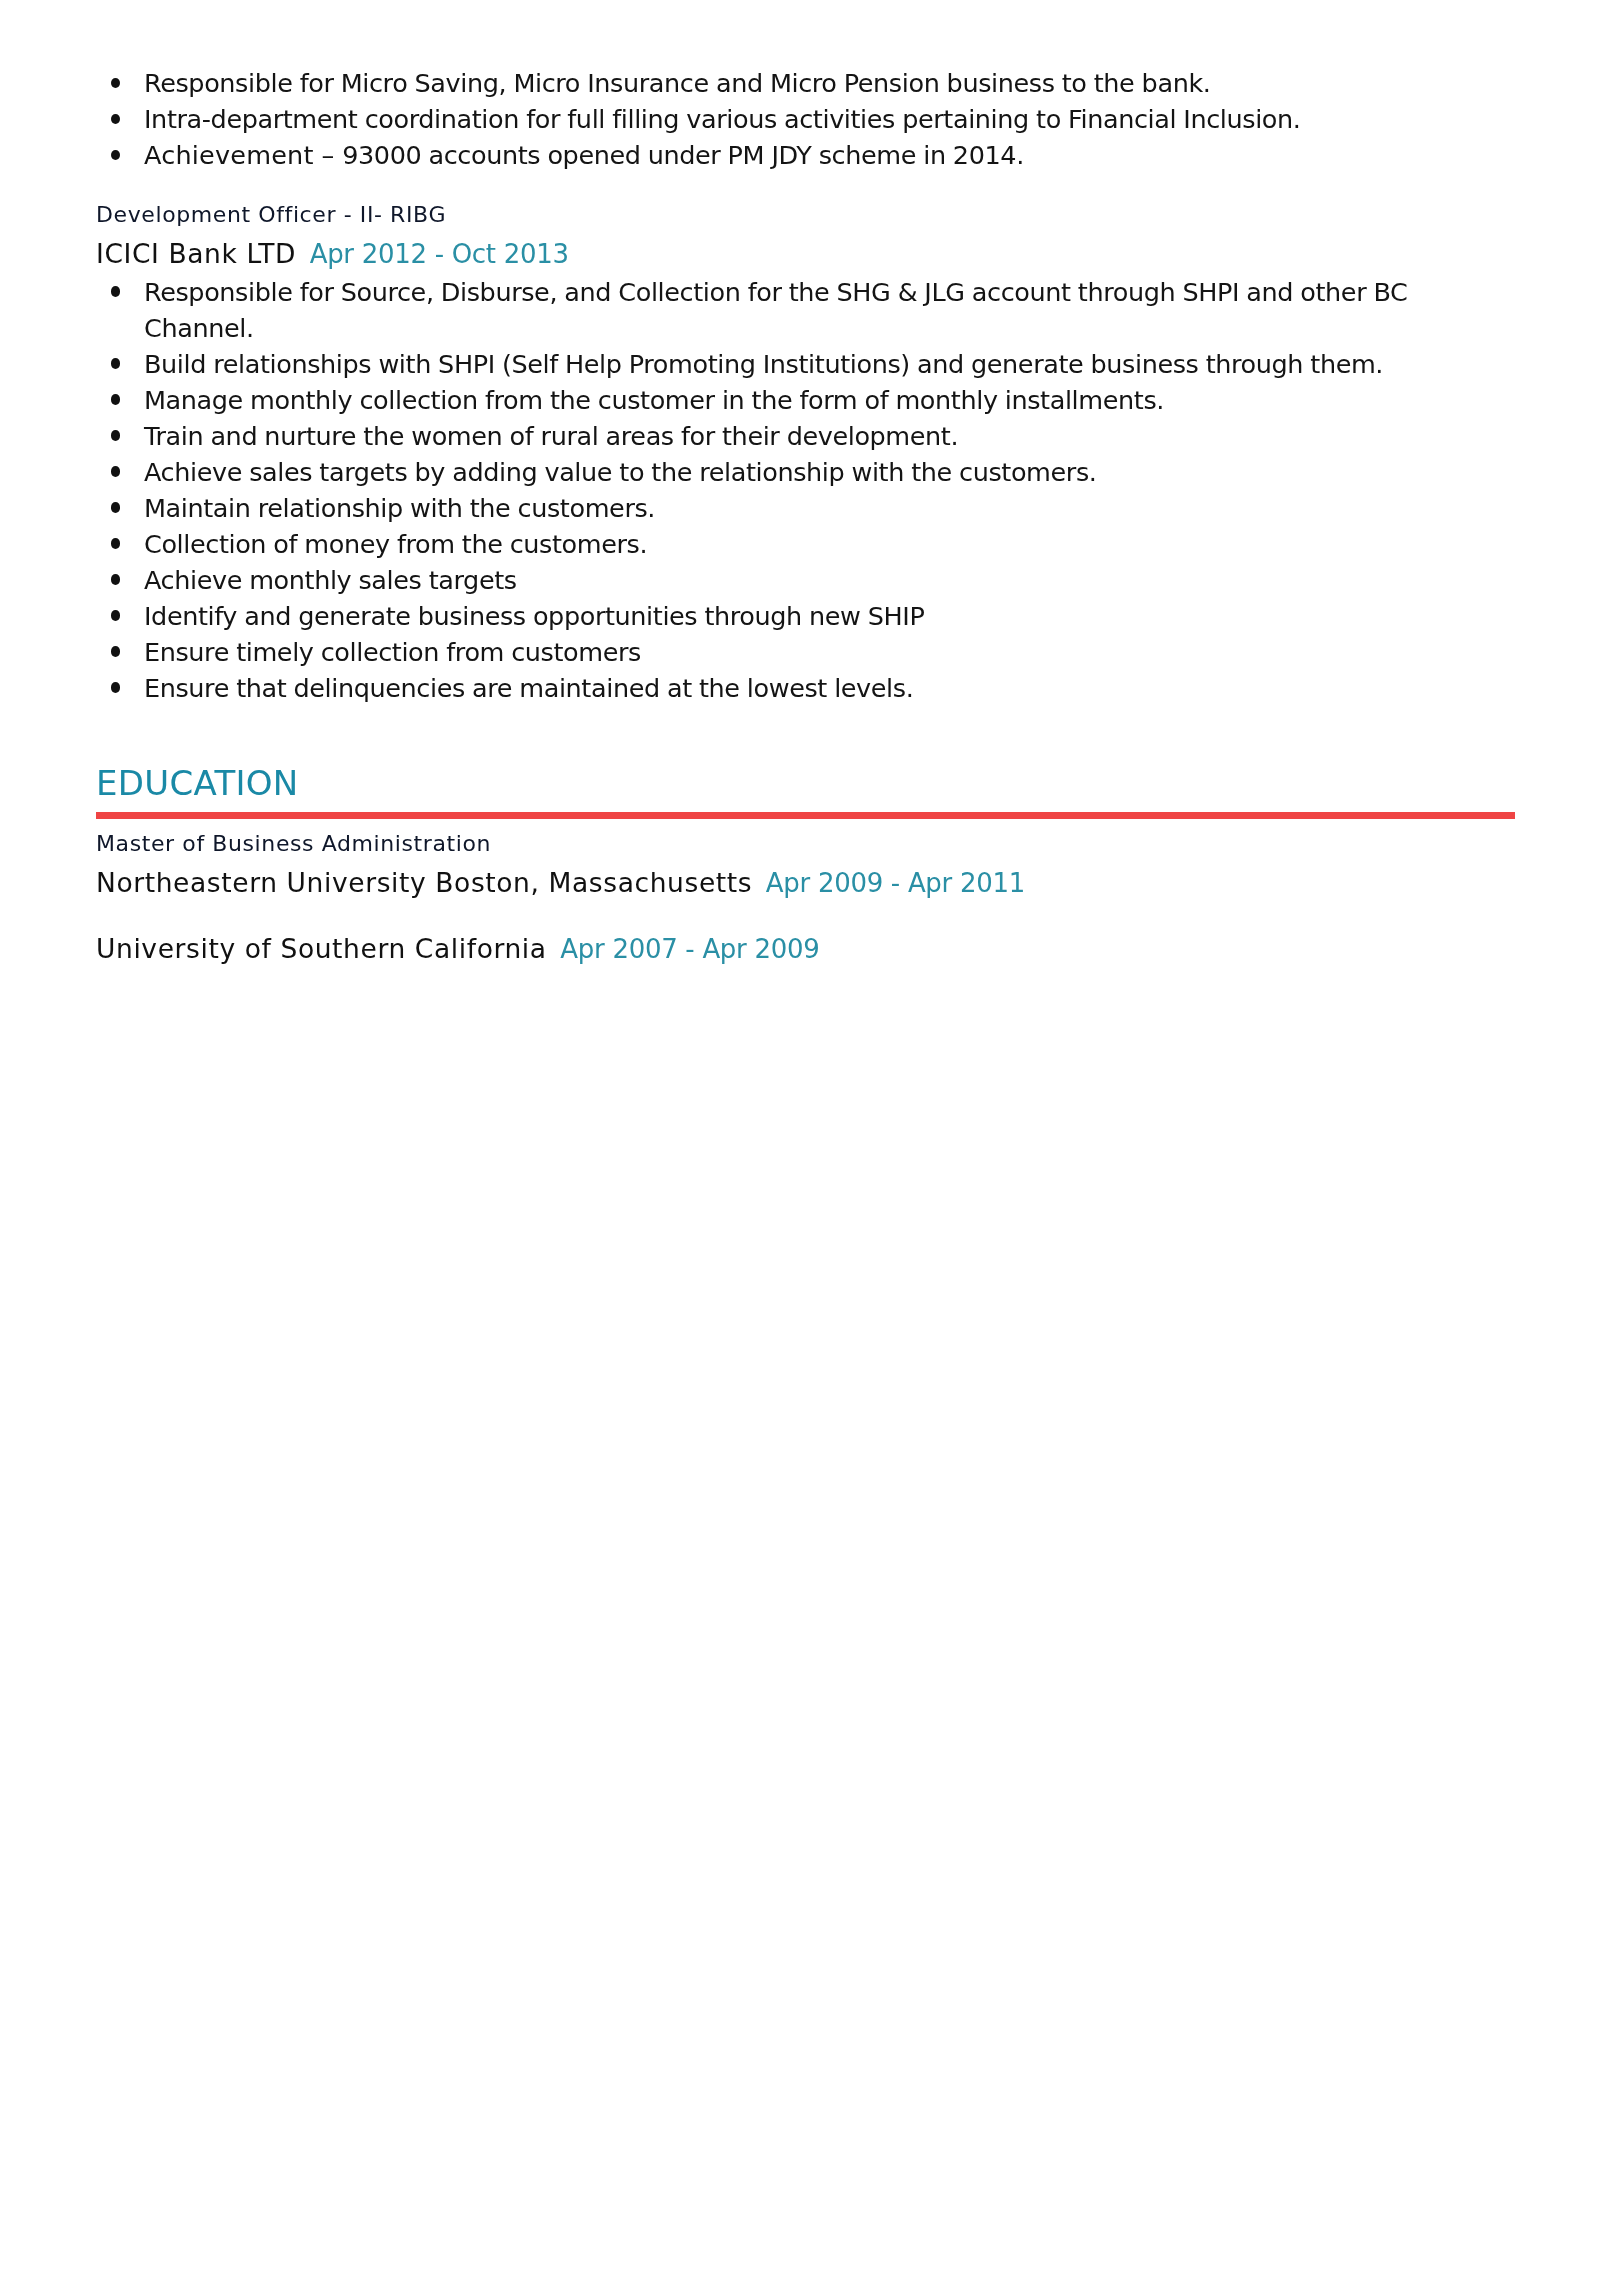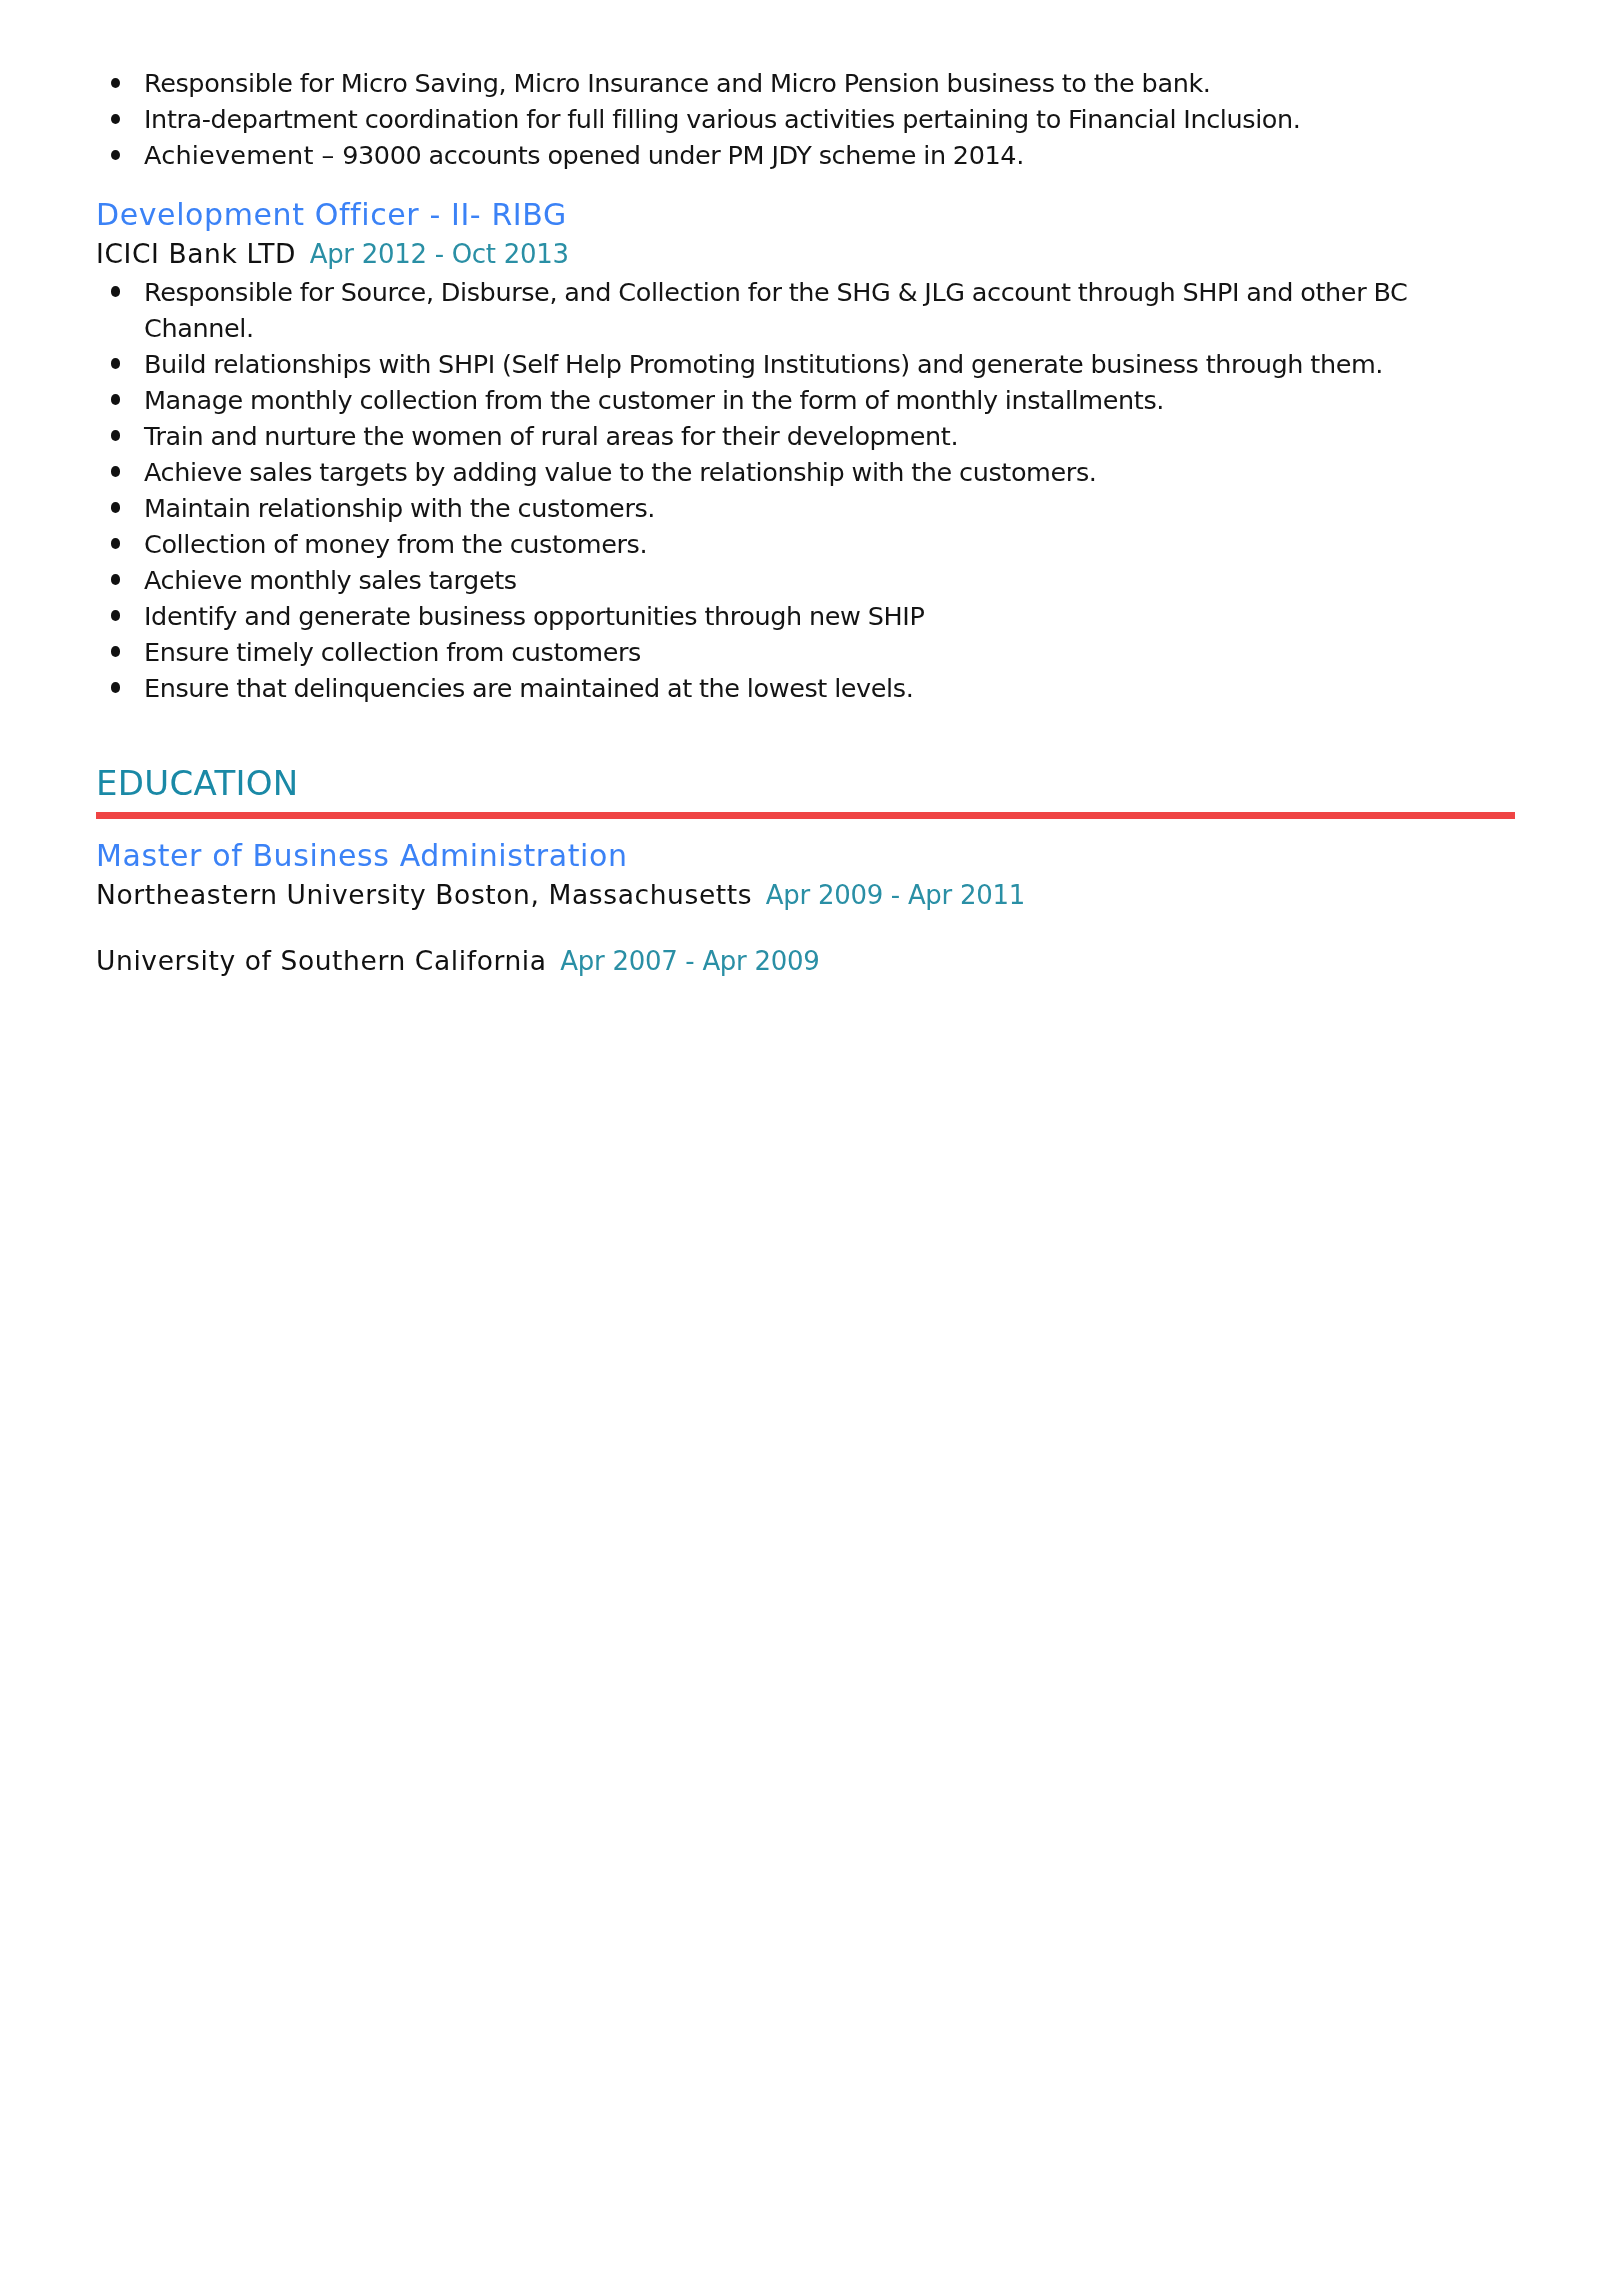--- a/index.html
+++ b/index.html
@@ -45,24 +45,24 @@
       background: #111;
     }
     .bold {
       font-weight: normal;
       letter-spacing: 0.2px;
     }
     .job {
       margin-top: 21.6px;
     }
     .job-title {
-      font-size: 30px;
+      font-size: 22px;
       line-height: 39px;
       letter-spacing: 0.6px;
-      color: #3b82f6;
+      color: #0f172a;
       font-weight: 500;
     }
     .org-line {
       font-size: 26.5px;
       line-height: 39px;
       letter-spacing: 0.6px;
       color: #111;
     }
     .dates {
       color: #2a8fa5;
@@ -73,21 +73,21 @@
     .section-heading {
       margin-top: 55px;
       font-size: 34px;
       line-height: 45px;
       color: #1a89a6;
       letter-spacing: 0.3px;
       padding-bottom: 6.9px;
       border-bottom: 7px solid #ef4444;
     }
     .edu-entry {
-      margin-top: 17px;
+      margin-top: 5px;
     }
     .edu-entry + .edu-entry {
       margin-top: 25.5px;
     }
   </style>
 </head>
 <body>
 
 <div class="page">
 

